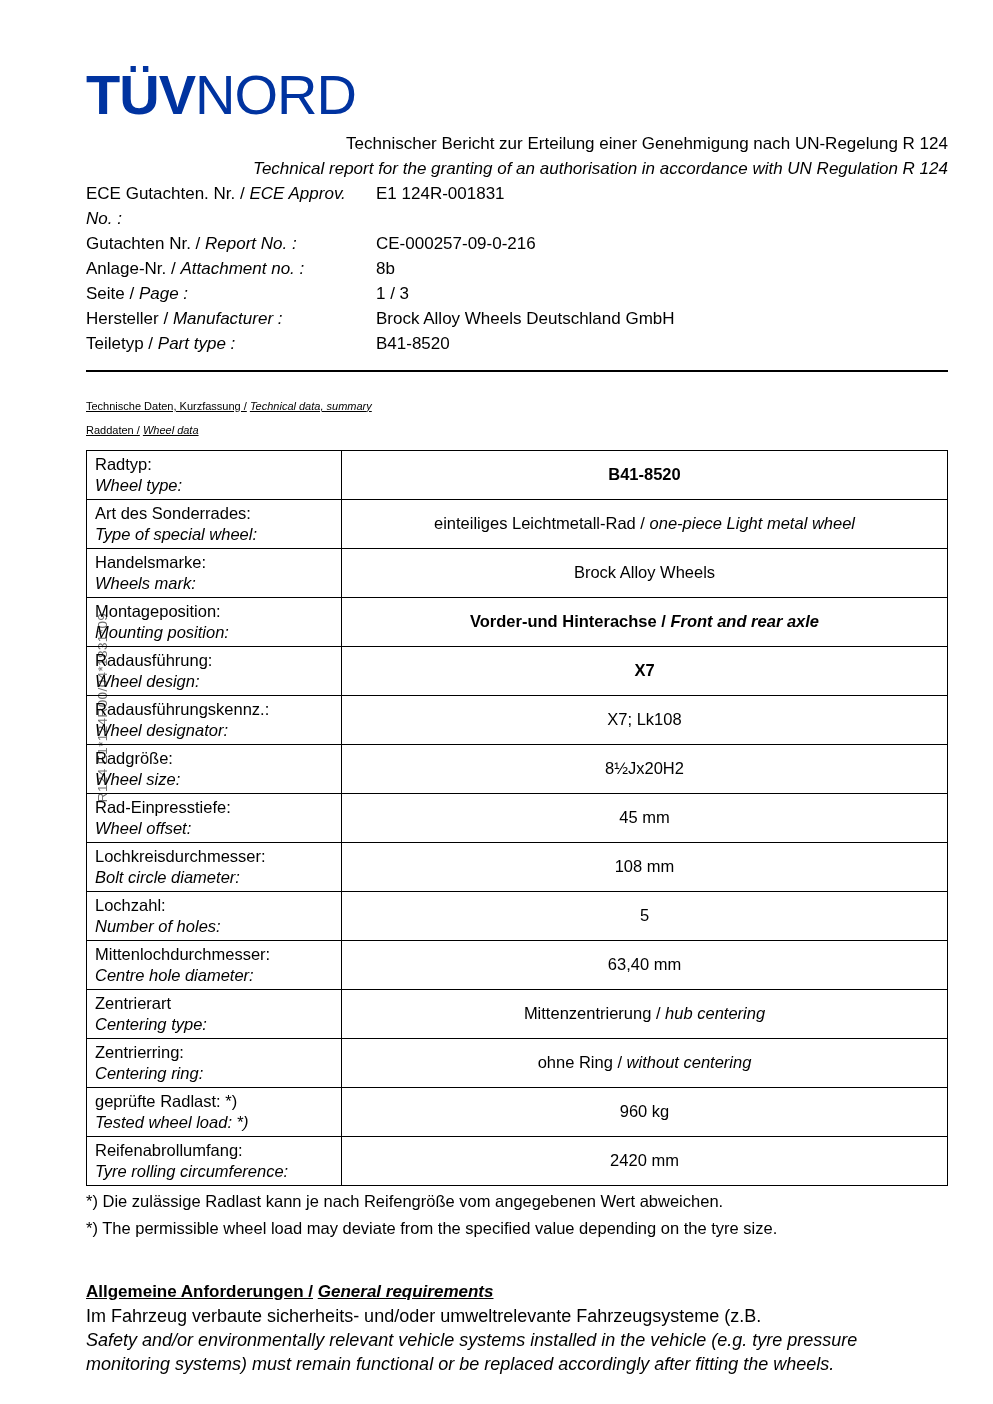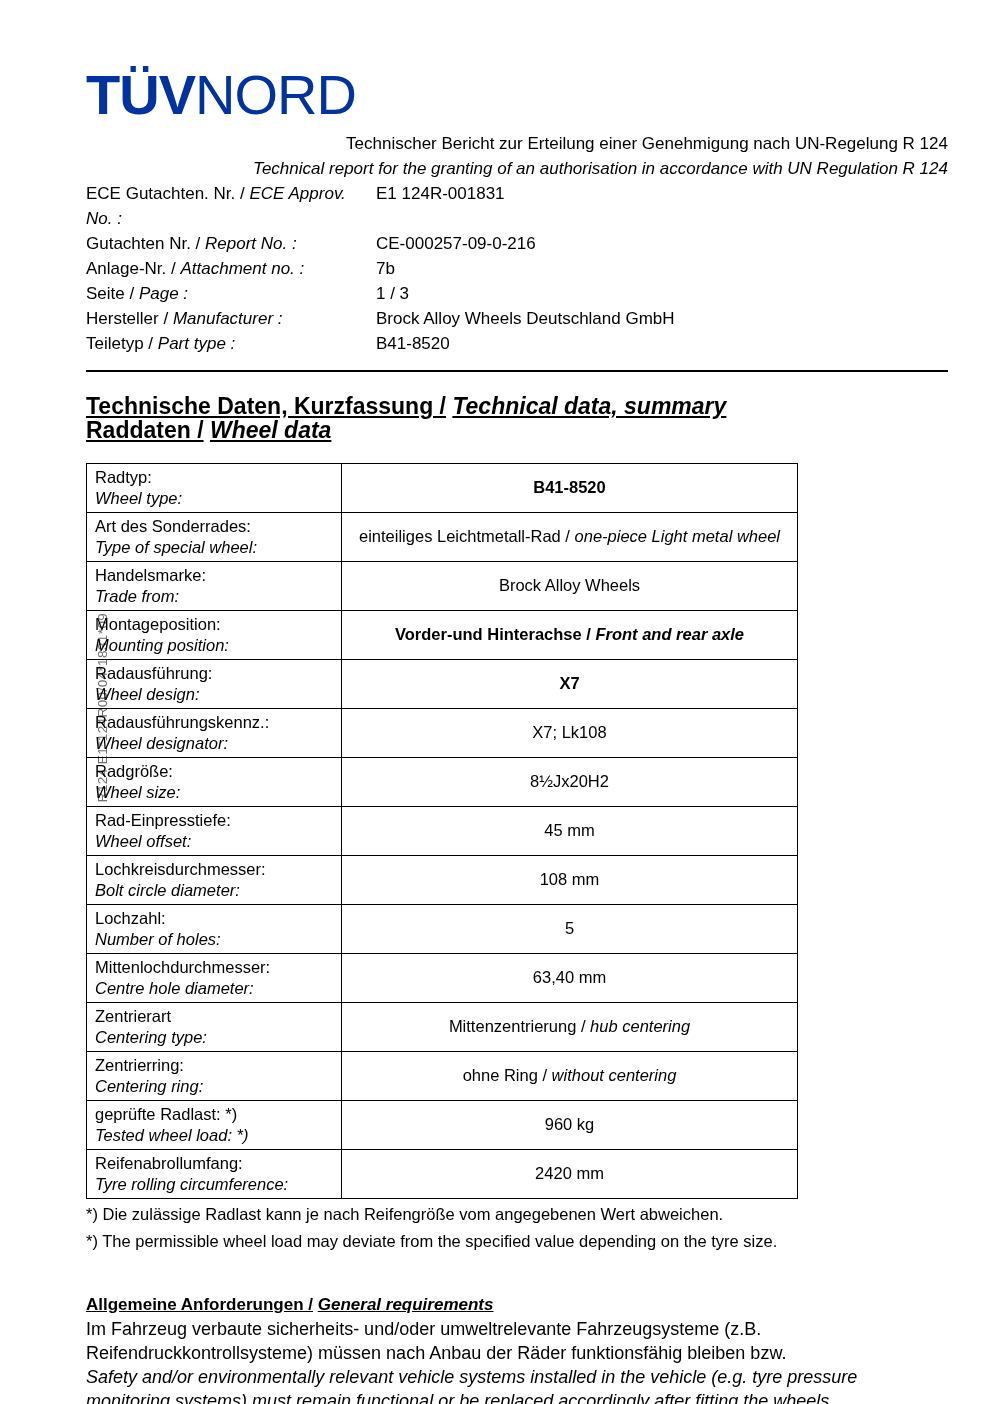--- a/index.html
+++ b/index.html
@@ -80,30 +80,30 @@
   .kv .k .it { font-style: italic; }
   .kv .v {
     flex: 1;
   }
   .rule {
     border-top: 2px solid #000;
     margin-top: 14px;
     margin-bottom: 22px;
   }
   .sect-title {
-    font-size: 23px;
-    font-weight: bold;
+    font-size: 11px;
+    font-weight: normal;
     line-height: 24px;
   }
   .sect-title .de { text-decoration: underline; }
   .sect-title .en { text-decoration: underline; font-style: italic; }
   table.wheel {
     border-collapse: collapse;
-    width: 712px;
-    margin-top: 21px;
+    width: 862px;
+    margin-top: 8px;
     table-layout: fixed;
   }
   table.wheel td {
     border: 1px solid #000;
     padding: 3px 8px;
     font-size: 16.5px;
     vertical-align: middle;
   }
   table.wheel td.lbl {
     width: 238px;
@@ -155,21 +155,21 @@
     <div class="kv">
       <div class="k"><span>ECE Gutachten. Nr.  / </span><span class="it">ECE Approv. No. :</span></div>
       <div class="v">E1 124R-001831</div>
     </div>
     <div class="kv">
       <div class="k"><span>Gutachten Nr.  / </span><span class="it">Report No. :</span></div>
       <div class="v">CE-000257-09-0-216</div>
     </div>
     <div class="kv">
       <div class="k"><span>Anlage-Nr.  / </span><span class="it">Attachment no. :</span></div>
-      <div class="v">7b</div>
+      <div class="v">8b</div>
     </div>
     <div class="kv">
       <div class="k"><span>Seite  / </span><span class="it">Page :</span></div>
       <div class="v">1 / 3</div>
     </div>
     <div class="kv">
       <div class="k"><span>Hersteller  / </span><span class="it">Manufacturer :</span></div>
       <div class="v">Brock Alloy Wheels Deutschland GmbH</div>
     </div>
     <div class="kv">
@@ -192,21 +192,21 @@
       <tbody>
         <tr>
           <td class="lbl"><span>Radtyp:</span><br><span class="en">Wheel type:</span></td>
           <td class="val bold"><span>B41-8520</span><span class="en"></span></td>
         </tr>
         <tr>
           <td class="lbl"><span>Art des Sonderrades:</span><br><span class="en">Type of special wheel:</span></td>
           <td class="val"><span>einteiliges Leichtmetall-Rad / </span><span class="en">one-piece Light metal wheel</span></td>
         </tr>
         <tr>
-          <td class="lbl"><span>Handelsmarke:</span><br><span class="en">Trade from:</span></td>
+          <td class="lbl"><span>Handelsmarke:</span><br><span class="en">Wheels mark:</span></td>
           <td class="val"><span>Brock Alloy Wheels</span><span class="en"></span></td>
         </tr>
         <tr>
           <td class="lbl"><span>Montageposition:</span><br><span class="en">Mounting position:</span></td>
           <td class="val bold"><span>Vorder-und Hinterachse / </span><span class="en">Front and rear axle</span></td>
         </tr>
         <tr>
           <td class="lbl"><span>Radausführung:</span><br><span class="en">Wheel design:</span></td>
           <td class="val bold"><span>X7</span><span class="en"></span></td>
         </tr>
@@ -255,19 +255,18 @@
 
     <div class="foot-note">*) Die zulässige Radlast kann je nach Reifengröße vom angegebenen Wert abweichen.</div>
     <div class="foot-note en">*) The permissible wheel load may deviate from the specified value depending on the tyre size.</div>
 
     <div class="gen-block">
       <div class="gen-title">
         <span class="de">Allgemeine Anforderungen /</span>
         <span class="en">General requirements</span>
       </div>
       <div class="gen-para">Im Fahrzeug verbaute sicherheits- und/oder umweltrelevante Fahrzeugsysteme (z.B.</div>
-      <div class="gen-para">Reifendruckkontrollsysteme) müssen nach Anbau der Räder funktionsfähig bleiben bzw.</div>
       <div class="gen-para en">Safety and/or environmentally relevant vehicle systems installed in the vehicle (e.g. tyre pressure</div>
       <div class="gen-para en">monitoring systems) must remain functional or be replaced accordingly after fitting the wheels.</div>
     </div>
 
   </div>
 </div>
 
 </body></html>

